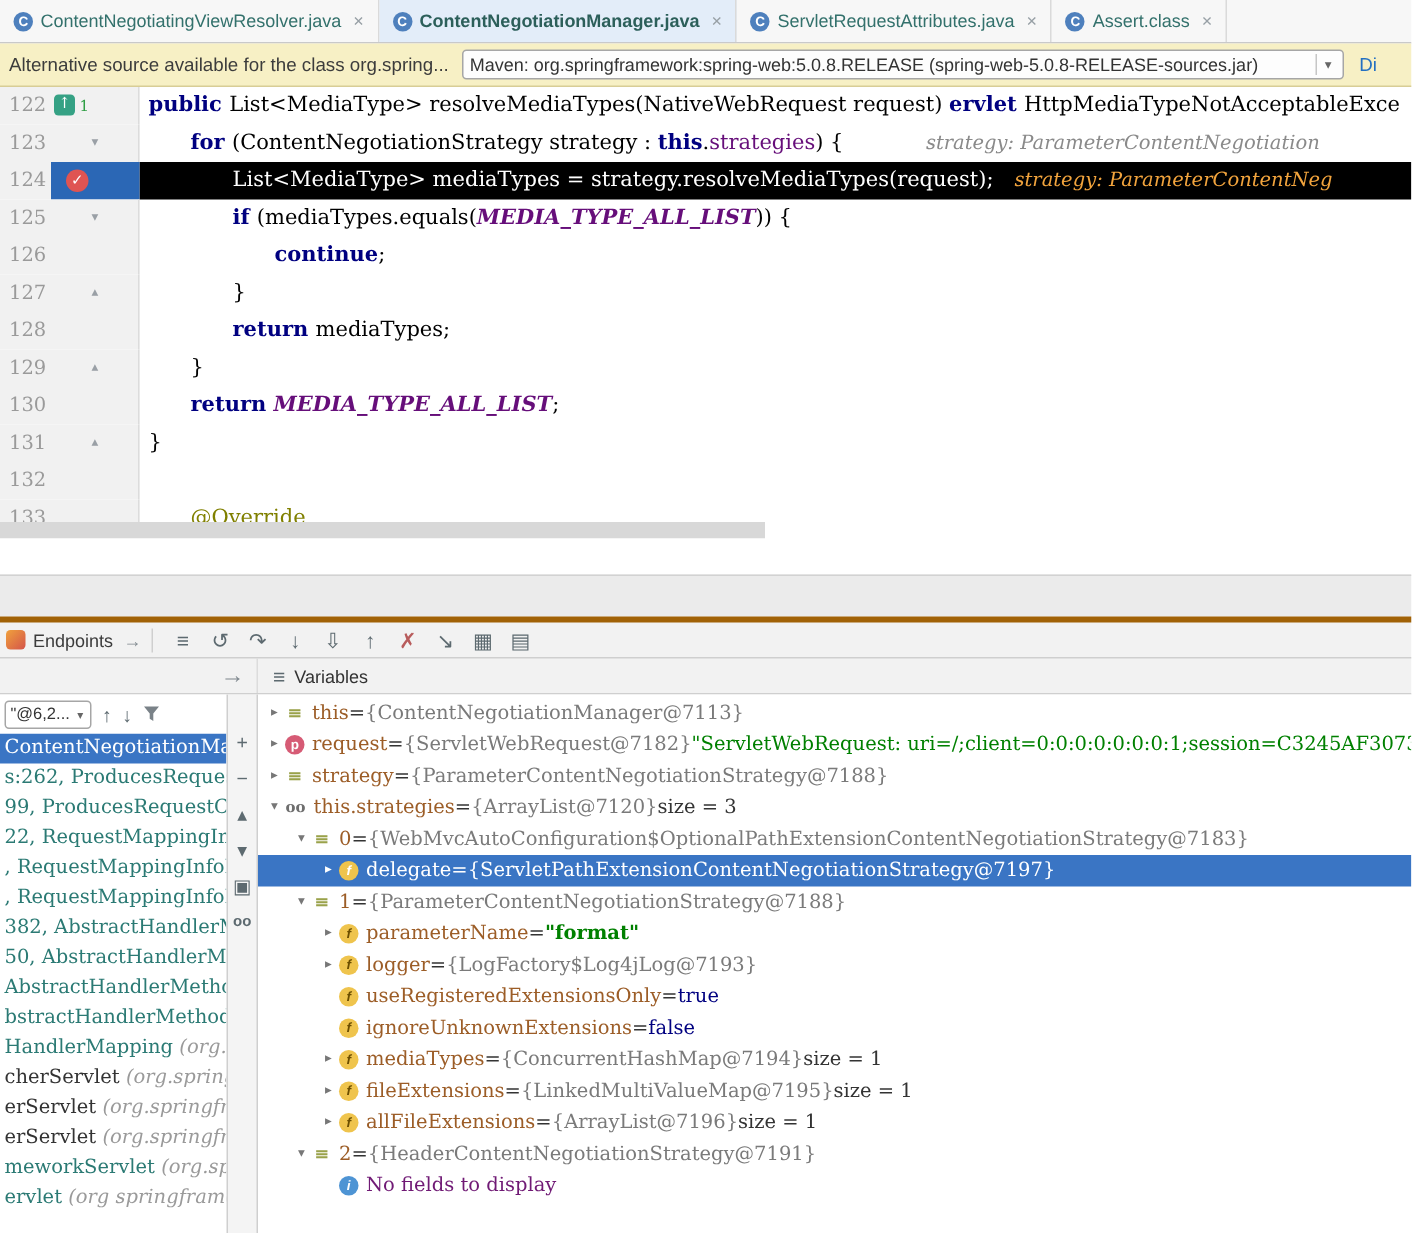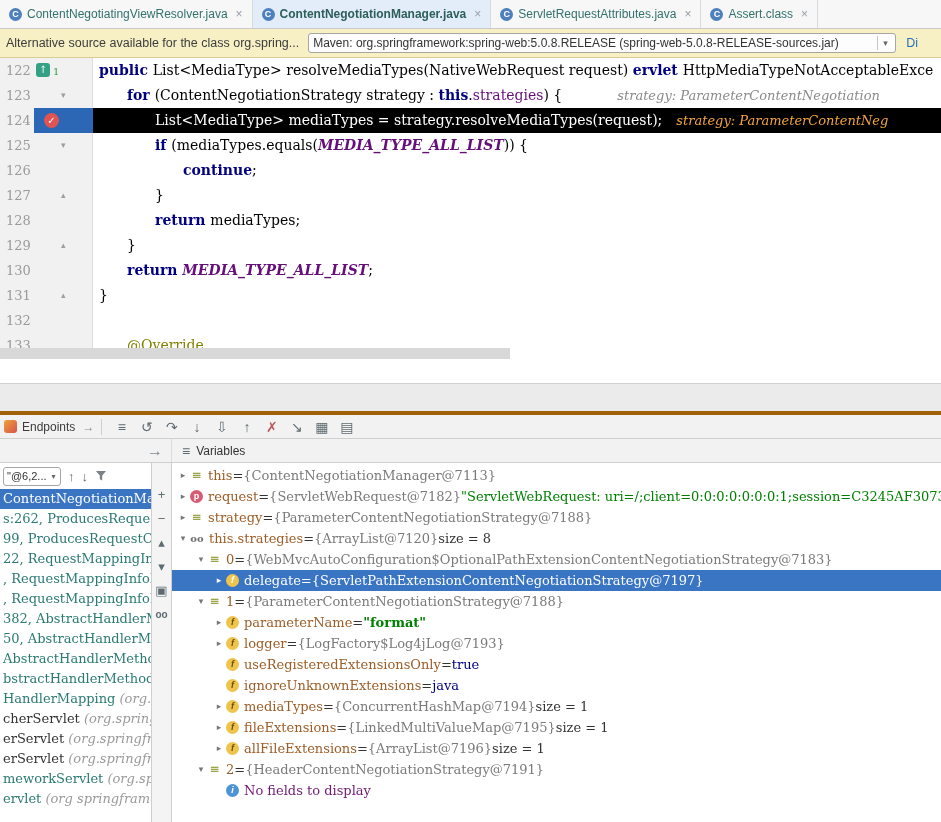--- a/index.html
+++ b/index.html
@@ -346,21 +346,21 @@
           <span class="c-name">strategy</span>
           <span class="c-eq"> = </span>
           <span class="c-obj">{ParameterContentNegotiationStrategy@7188}</span>
         </div>
         <div class="vrow" style="padding-left: 4px;">
           <span class="chev">▾</span>
           <span class="ic-watch">oo</span>
           <span class="c-name">this.strategies</span>
           <span class="c-eq"> = </span>
           <span class="c-obj">{ArrayList@7120} </span>
-          <span class="c-size"> size = 8</span>
+          <span class="c-size"> size = 3</span>
         </div>
         <div class="vrow" style="padding-left: 22px;">
           <span class="chev">▾</span>
           <span class="ic-bars">≡</span>
           <span class="c-name">0</span>
           <span class="c-eq"> = </span>
           <span class="c-obj">{WebMvcAutoConfiguration$OptionalPathExtensionContentNegotiationStrategy@7183}</span>
         </div>
         <div class="vrow selected" style="padding-left: 40px;">
           <span class="chev">▸</span>
@@ -395,21 +395,21 @@
           <span class="ic-circle ic-field">f</span>
           <span class="c-name">useRegisteredExtensionsOnly</span>
           <span class="c-eq"> = </span>
           <span class="c-bool">true</span>
         </div>
         <div class="vrow" style="padding-left: 40px;">
           <span class="chev"></span>
           <span class="ic-circle ic-field">f</span>
           <span class="c-name">ignoreUnknownExtensions</span>
           <span class="c-eq"> = </span>
-          <span class="c-bool">java</span>
+          <span class="c-bool">false</span>
         </div>
         <div class="vrow" style="padding-left: 40px;">
           <span class="chev">▸</span>
           <span class="ic-circle ic-field">f</span>
           <span class="c-name">mediaTypes</span>
           <span class="c-eq"> = </span>
           <span class="c-obj">{ConcurrentHashMap@7194} </span>
           <span class="c-size"> size = 1</span>
         </div>
         <div class="vrow" style="padding-left: 40px;">

